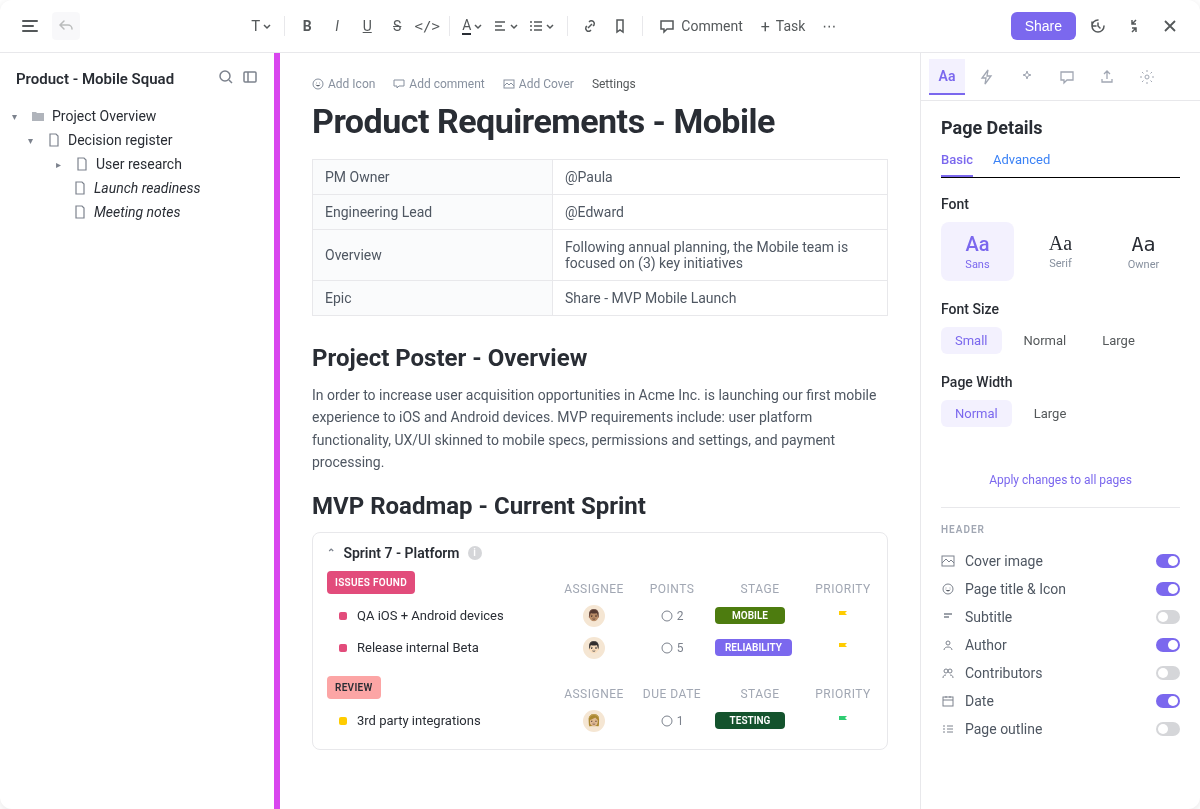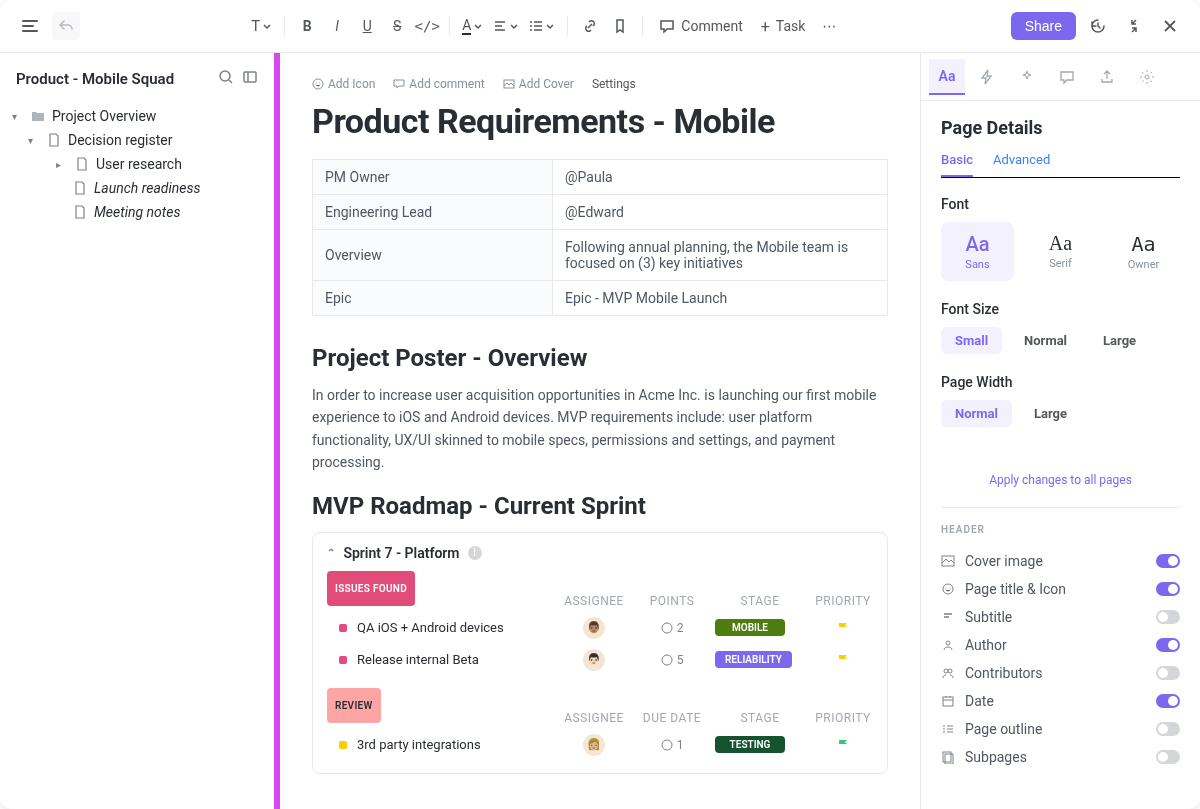--- a/index.html
+++ b/index.html
@@ -43,21 +43,21 @@
 .meta-table { width: 100%; border-collapse: collapse; border: 1px solid #e8e8eb; margin-bottom: 28px; }
 .meta-table td { padding: 9px 12px; border: 1px solid #e8e8eb; font-size: 14px; color: #4f5762; }
 .meta-table td:first-child { width: 240px; background: #fafbfc; }
 .section-h { font-size: 24px; font-weight: 700; margin: 18px 0 12px; }
 .body-text { font-size: 14px; line-height: 1.6; color: #4f5762; margin-bottom: 8px; }
 
 .sprint-card { border: 1px solid #e8e8eb; border-radius: 8px; padding: 12px 14px; margin-top: 12px; }
 .sprint-head { display: flex; align-items: center; gap: 8px; font-weight: 600; margin-bottom: 10px; }
 .sprint-head .caret { color: #7c828d; font-size: 10px; }
 .sprint-head .info { width: 14px; height: 14px; border-radius: 50%; background: #d5d6d9; color: #fff; font-size: 10px; display: inline-flex; align-items: center; justify-content: center; }
-.group-chip { display: inline-block; padding: 12px 8px; border-radius: 4px; font-size: 10px; font-weight: 600; letter-spacing: 0.3px; margin-bottom: 6px; }
+.group-chip { display: inline-block; padding: 6px 8px; border-radius: 4px; font-size: 10px; font-weight: 600; letter-spacing: 0.3px; margin-bottom: 6px; }
 .chip-issues { background: #e24c7b; color: #fff; }
 .chip-review { background: #fca5a5; color: #292d34; }
 .task-cols { display: grid; grid-template-columns: 1fr 70px 70px 90px 60px; gap: 8px; font-size: 12px; color: #a1a7b3; text-align: center; letter-spacing: 0.5px; margin-bottom: 4px; }
 .task-cols .col-title { text-align: left; }
 .task-row { display: grid; grid-template-columns: 1fr 70px 70px 90px 60px; gap: 8px; align-items: center; padding: 5px 0; font-size: 13px; }
 .task-name { display: flex; align-items: center; gap: 10px; padding-left: 12px; }
 .task-dot { width: 8px; height: 8px; border-radius: 2px; }
 .avatar { width: 22px; height: 22px; border-radius: 50%; background: #f5e6d3; margin: 0 auto; display: flex; align-items: center; justify-content: center; font-size: 11px; }
 .points-cell { display: flex; align-items: center; justify-content: center; gap: 4px; color: #7c828d; font-size: 12px; }
 .stage-pill { display: inline-flex; align-items: center; justify-content: center; padding: 3px 10px; border-radius: 4px; font-size: 10px; font-weight: 600; color: #fff; min-width: 70px; }
@@ -75,21 +75,21 @@
 .subtab.active { color: #7b68ee; border-bottom: 2px solid #7b68ee; font-weight: 500; }
 .label { font-size: 14px; font-weight: 500; margin-bottom: 10px; }
 .font-row { display: flex; gap: 10px; margin-bottom: 20px; }
 .font-card { flex: 1; text-align: center; padding: 10px 4px; border-radius: 8px; cursor: pointer; }
 .font-card.active { background: #f3f1fe; }
 .font-card .sample { font-size: 20px; font-weight: 500; }
 .font-card.active .sample { color: #7b68ee; }
 .font-card .name { font-size: 11px; color: #87909e; margin-top: 2px; }
 .font-card.active .name { color: #7b68ee; }
 .option-row { display: flex; gap: 8px; margin-bottom: 20px; }
-.option-pill { padding: 6px 14px; border-radius: 6px; cursor: pointer; font-size: 13px; color: #54585a; font-weight: bold; }
+.option-pill { padding: 6px 14px; border-radius: 6px; cursor: pointer; font-size: 13px; color: #54585a; }
 .option-pill.active { background: #f3f1fe; color: #7b68ee; }
 .apply-link { text-align: center; color: #7b68ee; font-size: 12px; cursor: pointer; margin-bottom: 20px; margin-top: 46px; }
 .hr { border: none; border-top: 1px solid #e8e8eb; margin: 8px 0 16px; }
 .section-label { font-size: 10px; color: #a1a7b3; letter-spacing: 1px; font-weight: 600; margin-bottom: 12px; }
 .toggle-row { display: flex; align-items: center; justify-content: space-between; padding: 6px 0; }
 .toggle-left { display: flex; align-items: center; gap: 10px; font-size: 14px; color: #4f5762; }
 .toggle-left svg { color: #7c828d; }
 .switch { width: 24px; height: 14px; border-radius: 7px; position: relative; cursor: pointer; }
 .switch.on { background: #7b68ee; }
 .switch.off { background: #d5d6d9; }
@@ -310,21 +310,21 @@
         <tr>
               <td>Engineering Lead</td>
               <td>@Edward</td>
             </tr>
         <tr>
               <td>Overview</td>
               <td>Following annual planning, the Mobile team is focused on (3) key initiatives</td>
             </tr>
         <tr>
               <td>Epic</td>
-              <td>Epic - MVP Mobile Launch</td>
+              <td>Share - MVP Mobile Launch</td>
             </tr>
       </tbody>
         </table>
 
       <h2 class="section-h">Project Poster - Overview</h2>
       <p class="body-text">In order to increase user acquisition opportunities in Acme Inc. is launching our first mobile experience to iOS and Android devices. MVP requirements include: user platform functionality, UX/UI skinned to mobile specs, permissions and settings, and payment processing.</p>
 
       <h2 class="section-h">MVP Roadmap - Current Sprint</h2>
 
       <div class="sprint-card">
@@ -563,29 +563,17 @@
               <div class="toggle-left">
                 <svg width="14" height="14" viewBox="0 0 14 14">
                   <path d="M2 4h2M2 7h2M2 10h2M6 4h6M6 7h6M6 10h6" stroke="currentColor"></path>
                 </svg>
                 <span>Page outline</span>
               </div>
               <div class="switch off">
                 <div class="knob"></div>
               </div>
             </div>
-            <div class="toggle-row">
-              <div class="toggle-left">
-                <svg width="14" height="14" viewBox="0 0 14 14">
-                  <rect x="2" y="2" width="8" height="10" stroke="currentColor" fill="none"></rect>
-                  <rect x="4" y="4" width="8" height="10" stroke="currentColor" fill="none"></rect>
-                </svg>
-                <span>Subpages</span>
-              </div>
-              <div class="switch off">
-                <div class="knob"></div>
-              </div>
-            </div>
           </div>
       </div>
     </div>
   </div>
 </div>
 
 </body></html>

